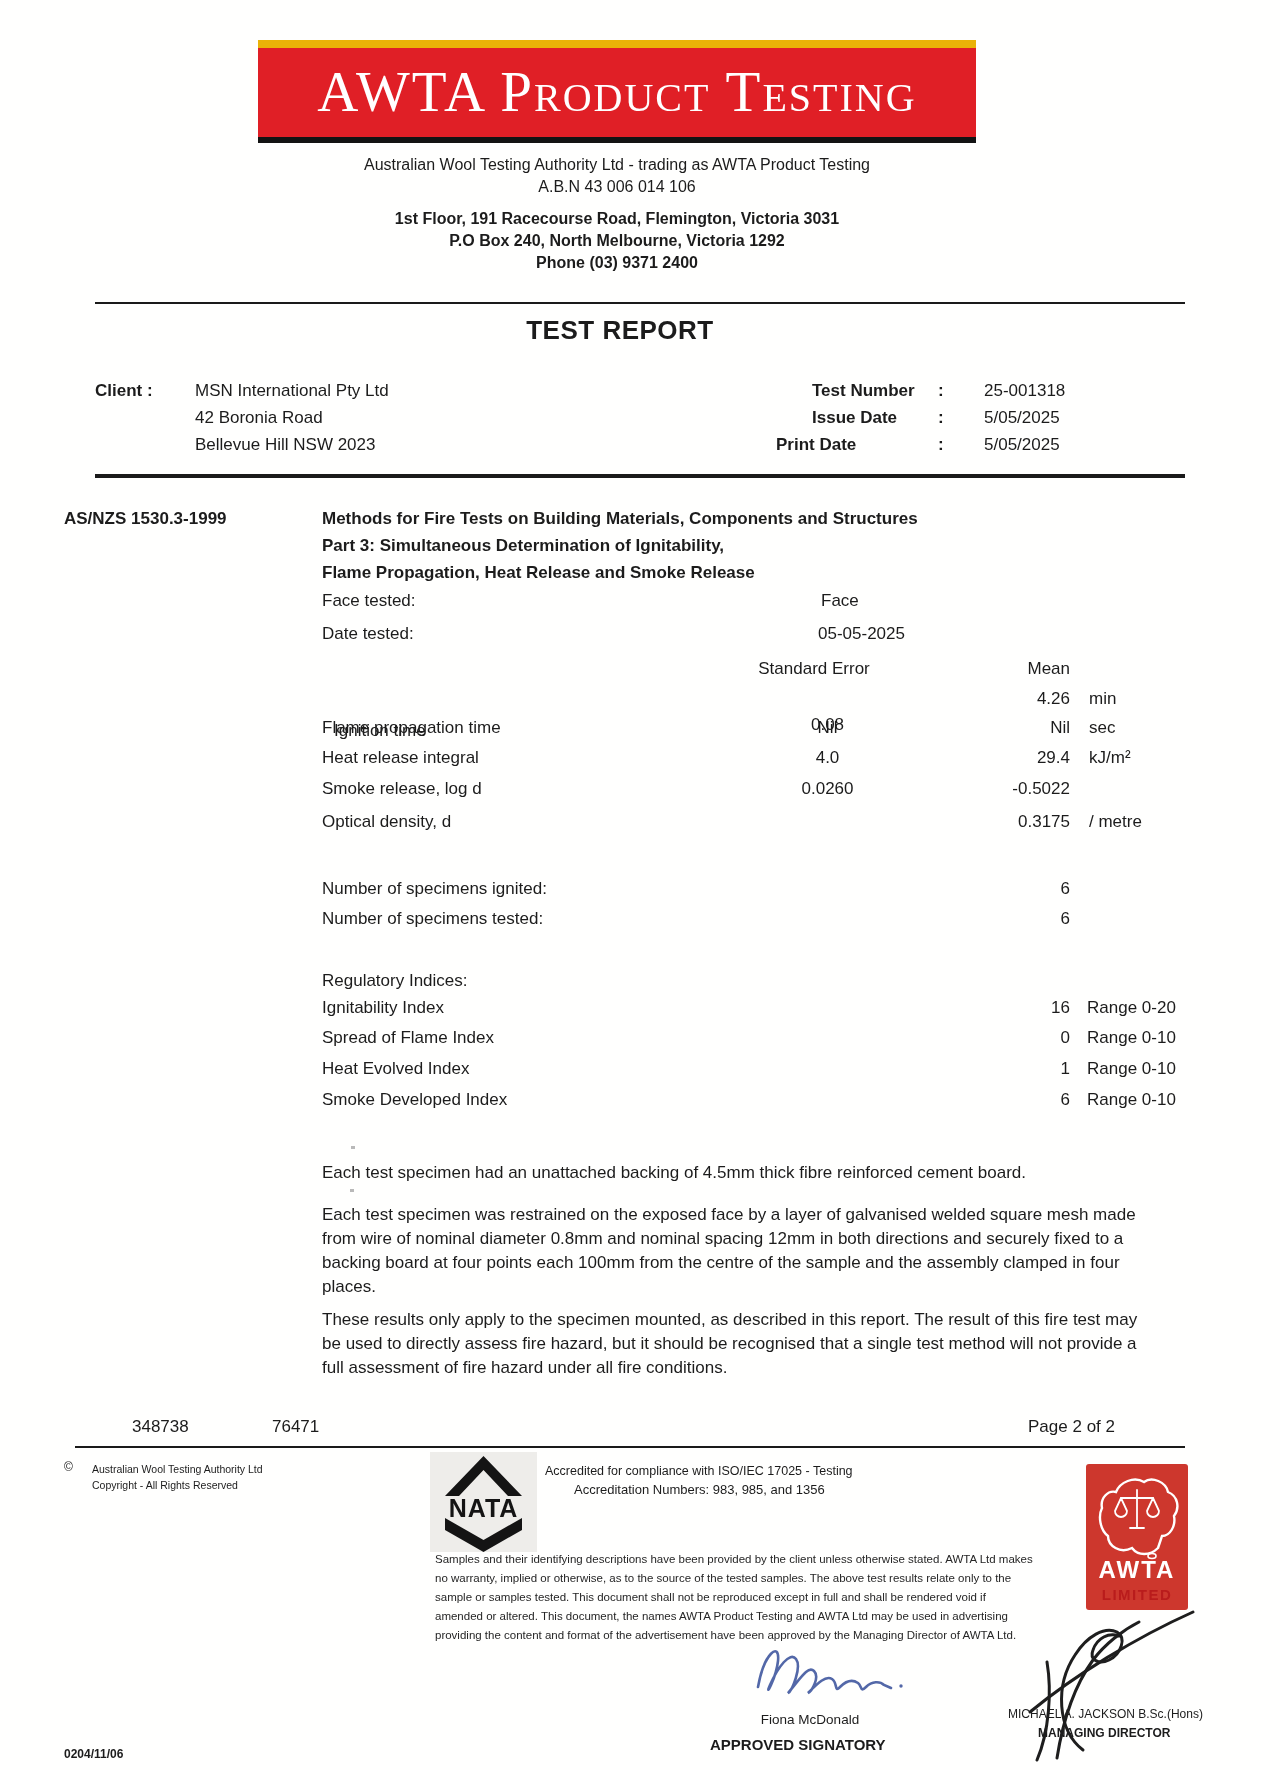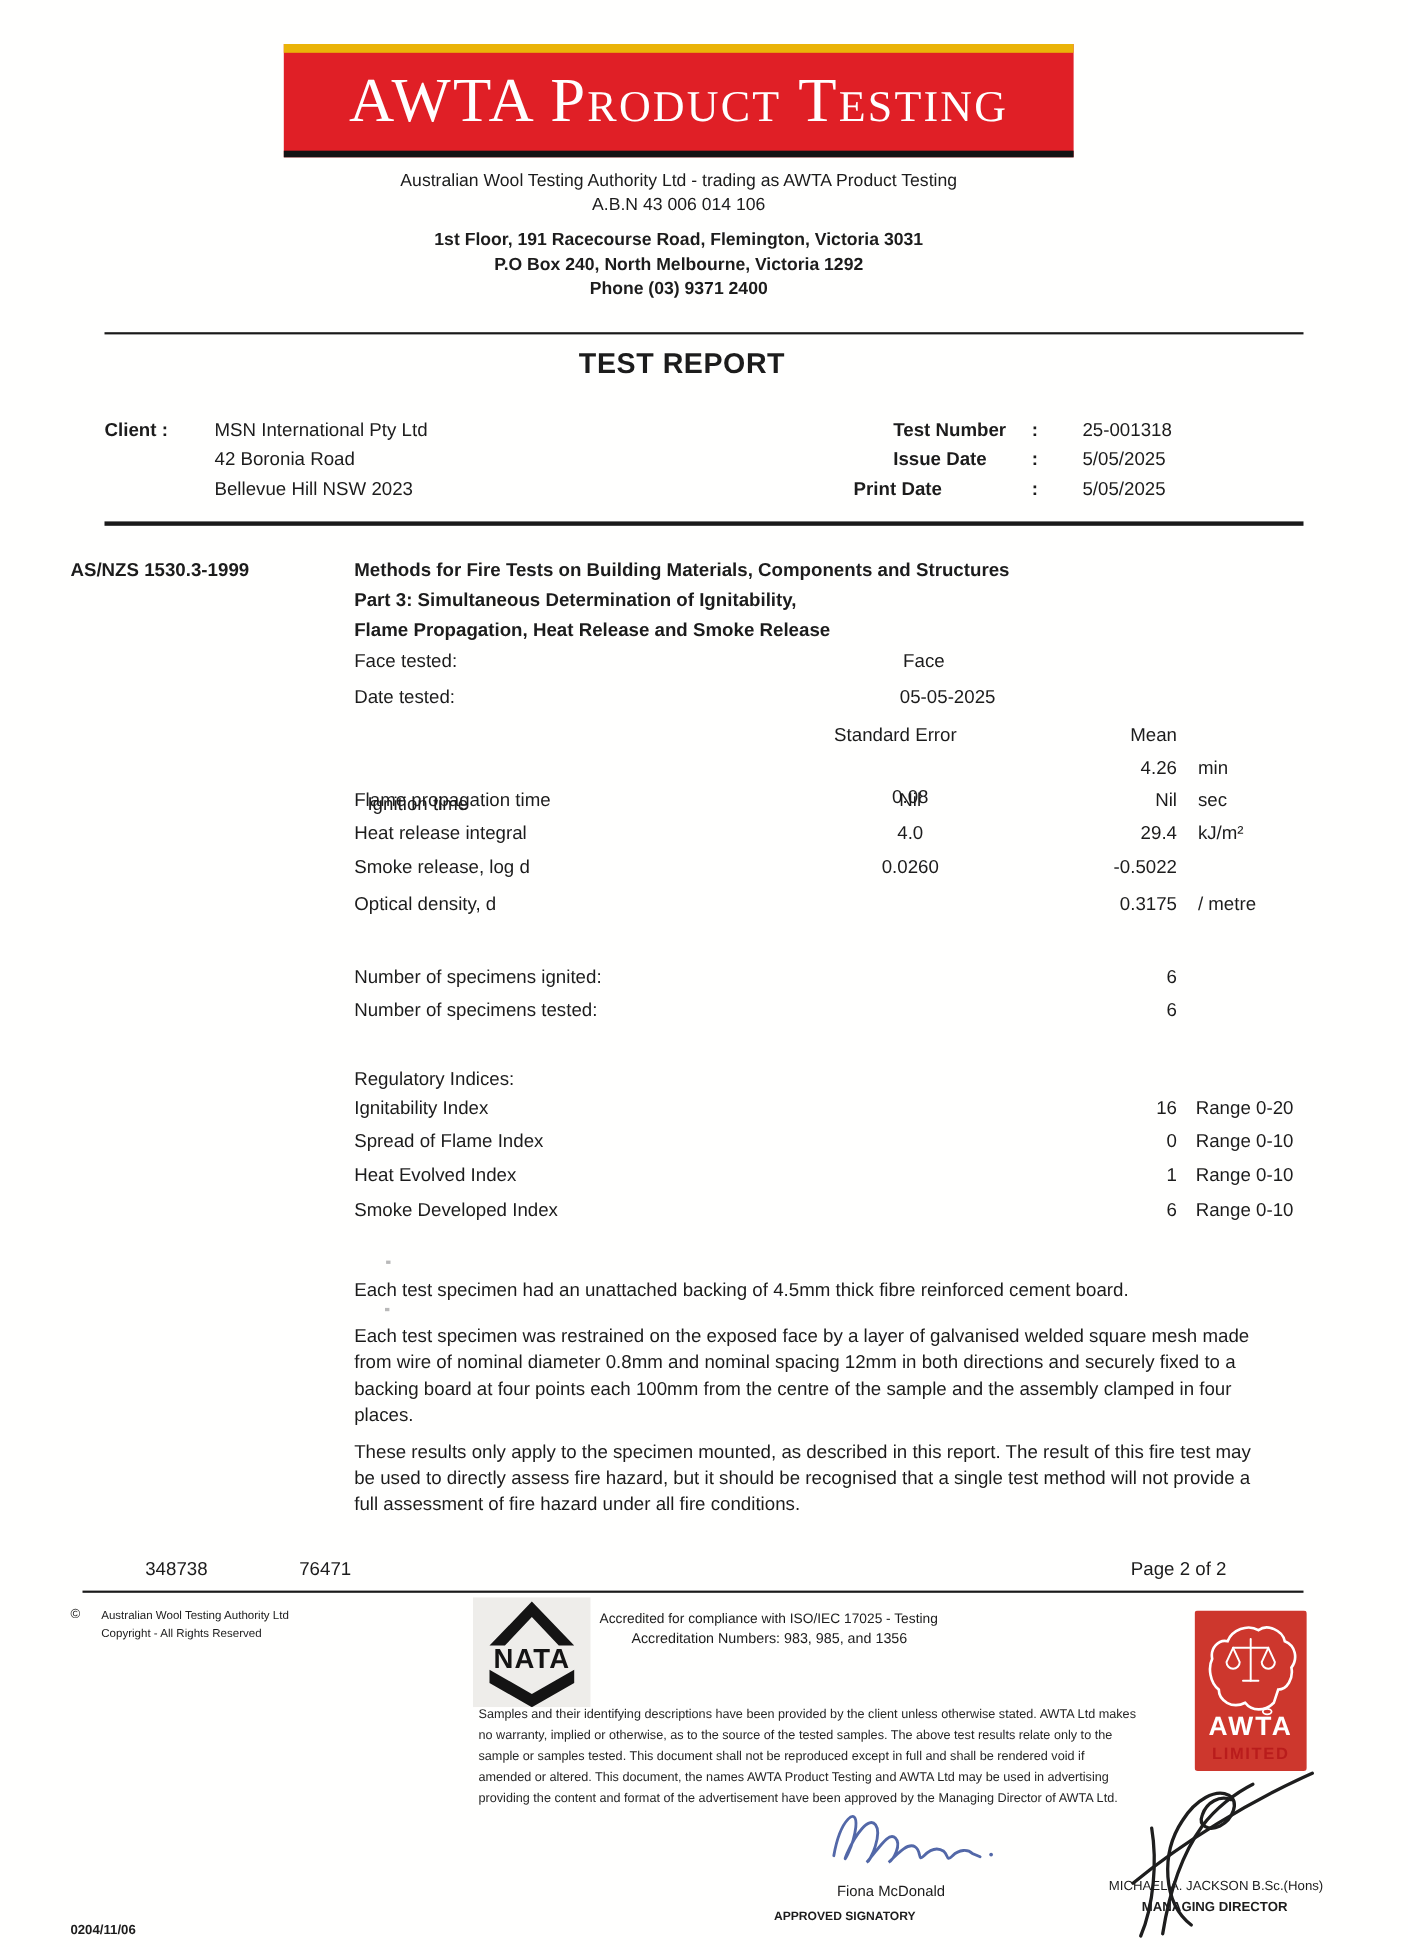--- a/index.html
+++ b/index.html
@@ -180,21 +180,21 @@
     <div class="awta-limited">LIMITED</div>
   </div>
 
   <svg class="sig" style="left:750px;top:1635px;" width="170" height="72" viewBox="0 0 170 72">
     <g stroke="#5368a8" stroke-width="2.6" fill="none" stroke-linecap="round">
       <path d="M8 52 C14 18 30 6 28 26 C26 44 14 64 20 50 C28 32 40 16 46 24 C52 32 42 56 38 58 C50 44 58 30 64 36 C70 42 62 56 58 58 C68 48 76 40 82 44 C88 48 84 58 90 52 C96 46 102 44 108 48 C112 51 110 58 116 52 C122 46 130 46 134 50 L141 53"></path>
       <circle cx="151" cy="51" r="1.7" fill="#5368a8" stroke="none"></circle>
     </g>
   </svg>
   <div class="abs center" style="left:730px;top:1712px;width:160px;font-size:13.5px;">Fiona McDonald</div>
-  <div class="abs b center" style="left:688px;top:1736px;width:160px;font-size:11px;">APPROVED SIGNATORY</div>
+  <div class="abs b center" style="left:710px;top:1736px;width:160px;font-size:15px;">APPROVED SIGNATORY</div>
 
   <div class="abs" style="left:1008px;top:1707px;font-size:12px;">MICHAEL A. JACKSON B.Sc.(Hons)</div>
   <div class="abs b" style="left:1038px;top:1726px;font-size:12px;">MANAGING DIRECTOR</div>
   <svg class="sig" style="left:1005px;top:1590px;" width="195" height="175" viewBox="0 0 195 175">
     <g stroke="#1e1e1e" stroke-width="3" fill="none" stroke-linecap="round">
       <path d="M25 122 C70 85 130 48 188 22"></path>
       <path d="M78 160 C52 140 50 95 70 65 C82 46 100 36 112 42 C122 48 116 64 104 70 C94 75 84 70 88 60 C92 48 104 42 114 46"></path>
       <path d="M52 168 C58 130 70 95 88 70 C100 54 118 40 134 32"></path>
       <path d="M42 72 C47 102 44 142 32 170"></path>
     </g>

